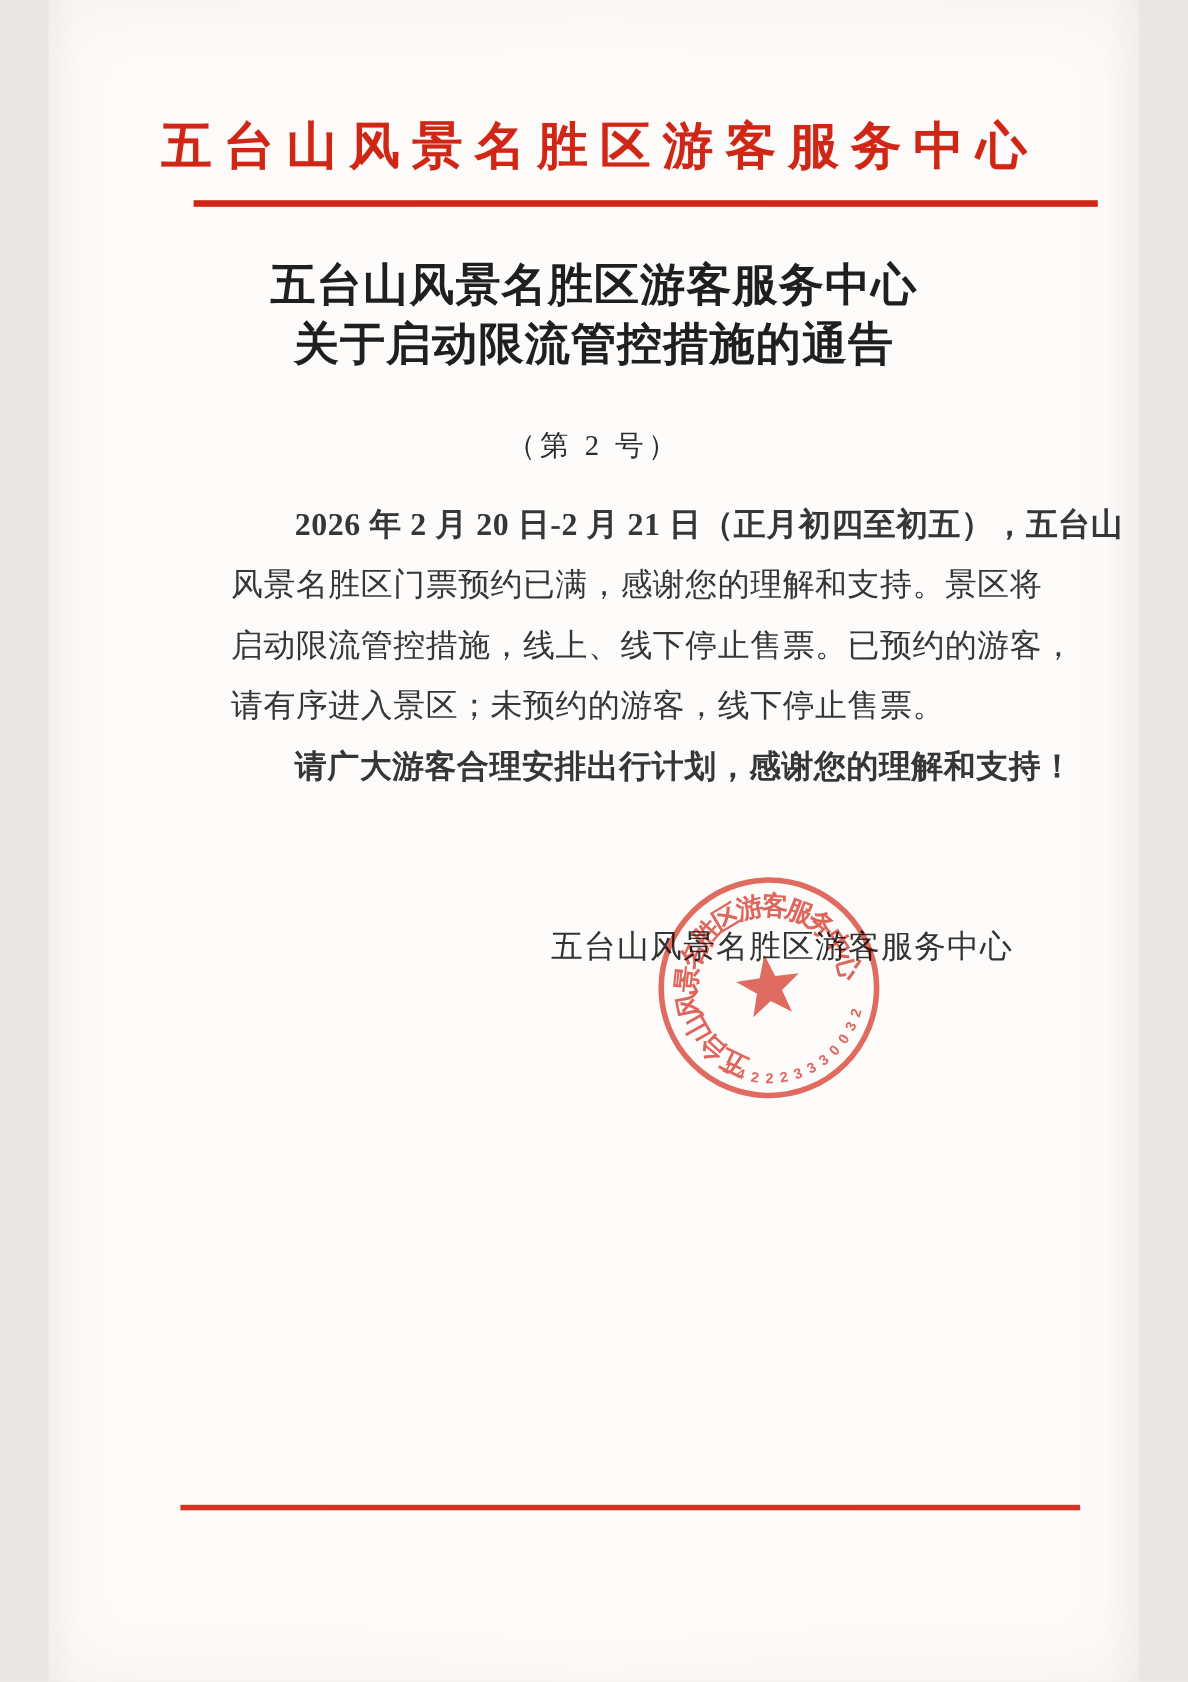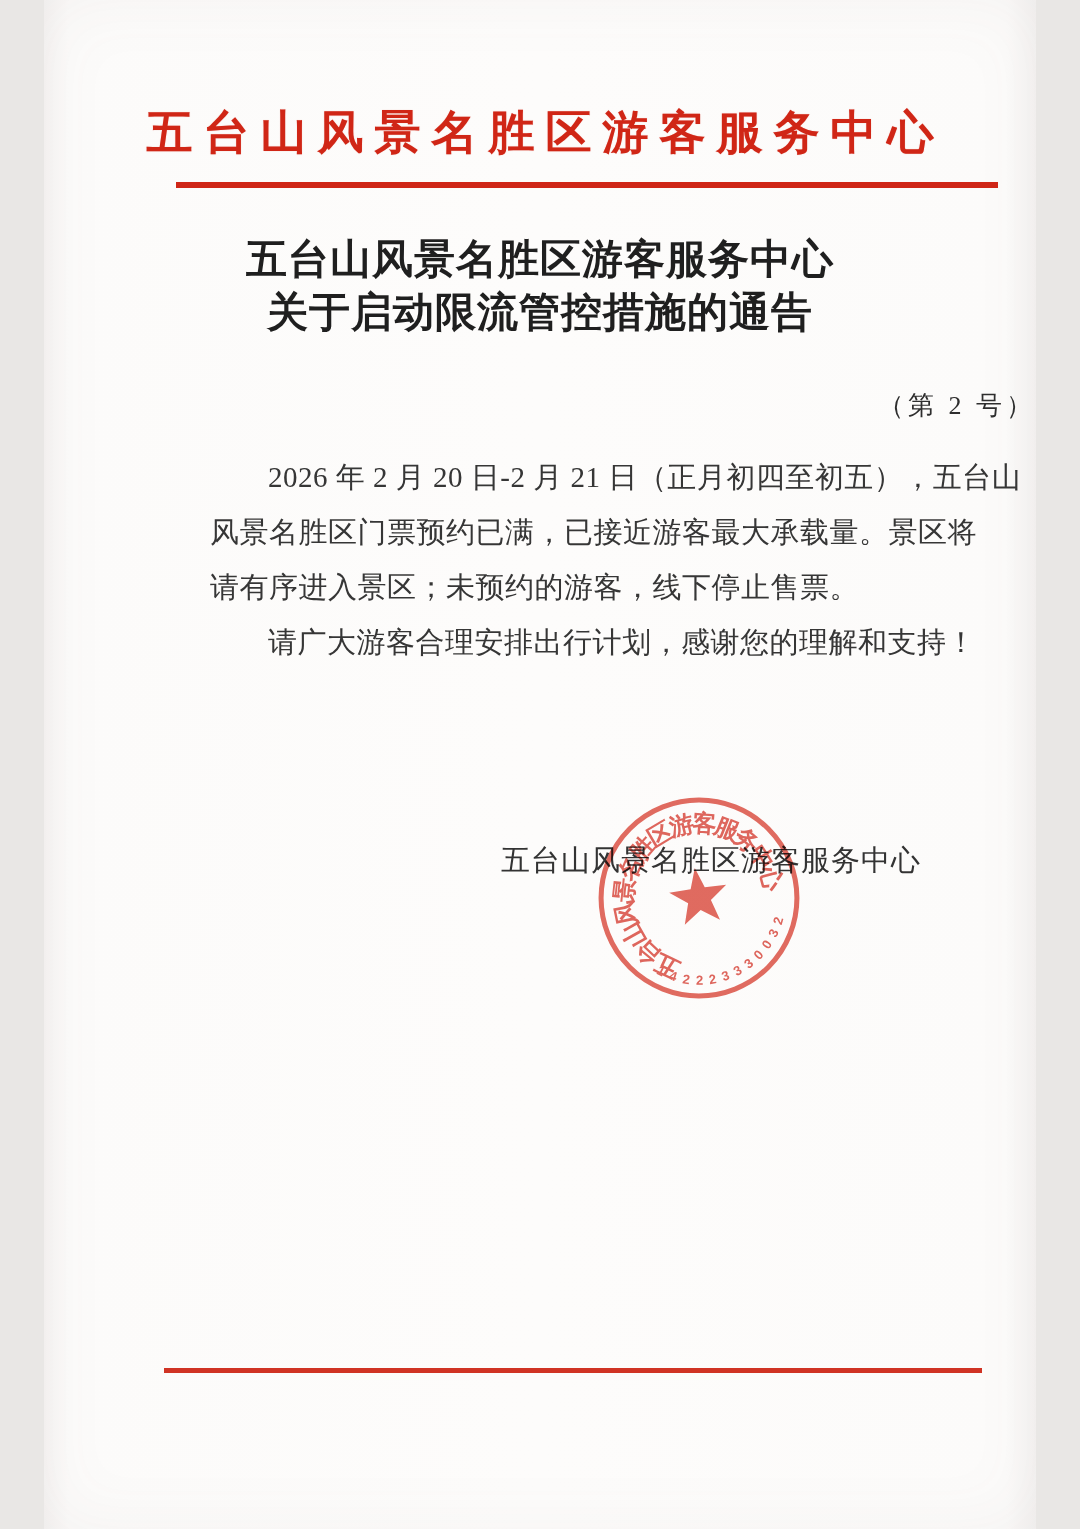--- a/index.html
+++ b/index.html
@@ -51,39 +51,39 @@
     font-size: 41px;
     line-height: 53px;
     color: #1f1f1f;
     letter-spacing: 1px;
   }
   .doc-title span { display: block; }
   .issue-no {
     position: absolute;
     top: 388px; left: 0;
     width: 100%;
-    text-align: right;
+    text-align: center;
     font-family: "Liberation Serif", serif;
     font-size: 26px;
     letter-spacing: 4px;
     color: #2e2e2e;
   }
 
   
   .body-text {
     position: absolute;
     top: 450px; left: 166px;
     width: 758px;
     font-size: 29px;
     line-height: 55px;
     color: #363636;
     letter-spacing: 0.5px;
   }
   .body-line { white-space: nowrap; }
-  .indent { padding-left: 58px; }
+  .indent { padding-left: 58px; font-weight: bold; }
 
   
   .sig-name {
     position: absolute;
     top: 841px; left: 457px;
     font-size: 29px;
     letter-spacing: 1px;
     color: #333;
     white-space: nowrap;
   }
@@ -136,21 +136,22 @@
   <div class="letterhead-rule"></div>
 
   <div class="doc-title">
     <span>五台山风景名胜区游客服务中心</span>
     <span>关于启动限流管控措施的通告</span>
   </div>
   <div class="issue-no">（第 2 号）</div>
 
   <div class="body-text">
     <div class="body-line indent">2026 年 2 月 20 日-2 月 21 日（正月初四至初五），五台山</div>
-    <div class="body-line">风景名胜区门票预约已满，已接近游客最大承载量。景区将</div>
+    <div class="body-line">风景名胜区门票预约已满，感谢您的理解和支持。景区将</div>
+    <div class="body-line">启动限流管控措施，线上、线下停止售票。已预约的游客，</div>
     <div class="body-line">请有序进入景区；未预约的游客，线下停止售票。</div>
     <div class="body-line indent">请广大游客合理安排出行计划，感谢您的理解和支持！</div>
   </div>
 
   <div class="sig-name">五台山风景名胜区游客服务中心</div>
 
   <svg class="seal" viewBox="0 0 210 210" xmlns="http://www.w3.org/2000/svg">
     <defs>
       <path id="ringPath" d="M 87.9 168.8 A 66 66 0 1 1 170.7 99.2"></path>
       <path id="codePath" d="M 55.7 175.4 A 86 86 0 0 0 189.7 119.9"></path>

